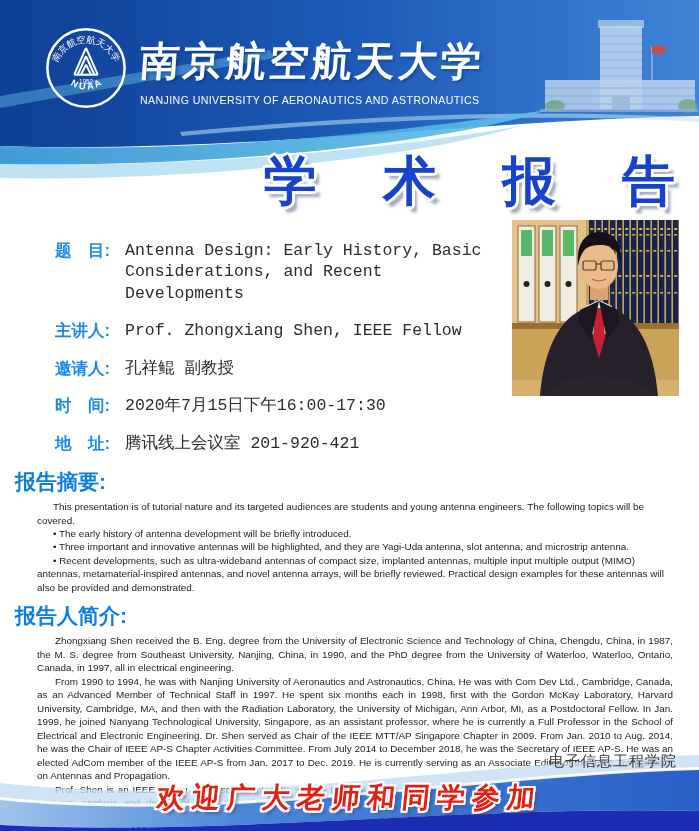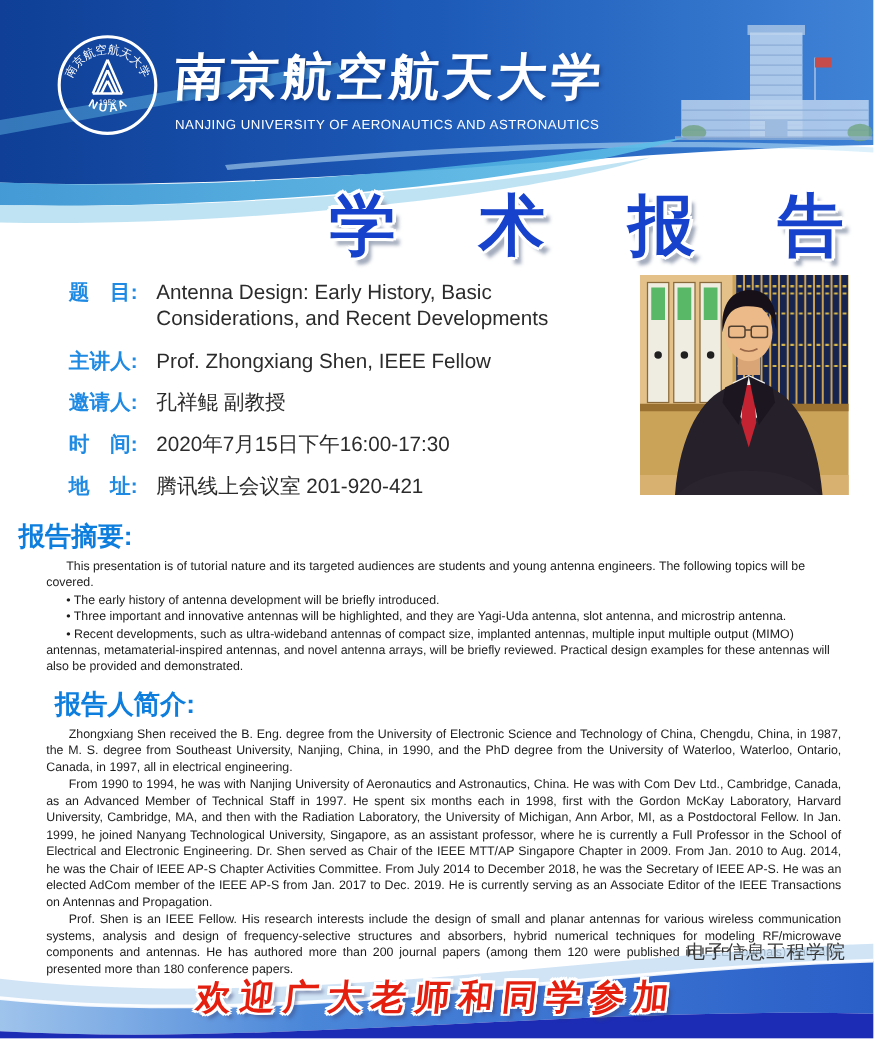--- a/index.html
+++ b/index.html
@@ -36,26 +36,26 @@
     text-shadow:
       -2px -2px 0 #fff, 2px -2px 0 #fff, -2px 2px 0 #fff, 2px 2px 0 #fff,
       0 -3px 0 #fff, 0 3px 0 #fff, -3px 0 0 #fff, 3px 0 0 #fff,
       5px 6px 3px rgba(145,155,175,0.85);
     position: relative; z-index: 2;
   }
 
   
   .content-row { display: flex; margin-top: 6px; padding-left: 55px; position: relative; z-index: 1; }
   .details { width: 455px; padding-top: 4px; }
-  .detail-row { display: flex; margin-bottom: 12px; }
+  .detail-row { display: flex; margin-bottom: 12px; margin-top: 16px; }
   .detail-label {
     width: 64px; flex: 0 0 64px; color: #1e8ae3; font-weight: bold;
     font-size: 16.5px; line-height: 1.3; white-space: nowrap;
   }
-  .detail-value { color: #2b2b2b; font-size: 16.5px; line-height: 1.3; padding-left: 6px; max-width: 392px; }
+  .detail-value { color: #2b2b2b; font-size: 16.5px; line-height: 1.3; padding-left: 6px; max-width: 392px; font-family: Liberation Mono, monospace; }
   .photo { width: 167px; height: 176px; flex: 0 0 167px; margin-left: 2px; }
   .photo svg { display: block; width: 167px; height: 176px; }
 
   
   .section-heading {
     color: #0d7edd; font-weight: bold; font-size: 21px;
     padding-left: 15px; margin-top: 2px; margin-bottom: 4px;
   }
   .body-text { padding: 0 26px 0 37px; color: #1c1c1c; font-size: 9.9px; line-height: 1.36; }
   .body-text p { text-indent: 16px; }
@@ -247,21 +247,21 @@
   </div>
 
   <div class="section-heading">报告摘要:</div>
   <div class="body-text">
     <p>This presentation is of tutorial nature and its targeted audiences are students and young antenna engineers. The following topics will be covered.</p>
     <p>• The early history of antenna development will be briefly introduced.</p>
     <p>• Three important and innovative antennas will be highlighted, and they are Yagi-Uda antenna, slot antenna, and microstrip antenna.</p>
     <p>• Recent developments, such as ultra-wideband antennas of compact size, implanted antennas, multiple input multiple output (MIMO) antennas, metamaterial-inspired antennas, and novel antenna arrays, will be briefly reviewed. Practical design examples for these antennas will also be provided and demonstrated.</p>
   </div>
 
-  <div class="section-heading" style="margin-top:8px;margin-left:29px;">报告人简介:</div>
+  <div class="section-heading" style="margin-top:8px;">报告人简介:</div>
   <div class="body-text bio-text">
     <p>Zhongxiang Shen received the B. Eng. degree from the University of Electronic Science and Technology of China, Chengdu, China, in 1987, the M. S. degree from Southeast University, Nanjing, China, in 1990, and the PhD degree from the University of Waterloo, Waterloo, Ontario, Canada, in 1997, all in electrical engineering.</p>
     <p>From 1990 to 1994, he was with Nanjing University of Aeronautics and Astronautics, China. He was with Com Dev Ltd., Cambridge, Canada, as an Advanced Member of Technical Staff in 1997. He spent six months each in 1998, first with the Gordon McKay Laboratory, Harvard University, Cambridge, MA, and then with the Radiation Laboratory, the University of Michigan, Ann Arbor, MI, as a Postdoctoral Fellow. In Jan. 1999, he joined Nanyang Technological University, Singapore, as an assistant professor, where he is currently a Full Professor in the School of Electrical and Electronic Engineering. Dr. Shen served as Chair of the IEEE MTT/AP Singapore Chapter in 2009. From Jan. 2010 to Aug. 2014, he was the Chair of IEEE AP-S Chapter Activities Committee. From July 2014 to December 2018, he was the Secretary of IEEE AP-S. He was an elected AdCom member of the IEEE AP-S from Jan. 2017 to Dec. 2019. He is currently serving as an Associate Editor of the IEEE Transactions on Antennas and Propagation.</p>
     <p>Prof. Shen is an IEEE Fellow. His research interests include the design of small and planar antennas for various wireless communication systems, analysis and design of frequency-selective structures and absorbers, hybrid numerical techniques for modeling RF/microwave components and antennas. He has authored more than 200 journal papers (among them 120 were published in IEEE Journals) and also presented more than 180 conference papers.</p>
   </div>
 
   <div class="signature">电子信息工程学院</div>
 
   <div class="footer">
     <svg viewBox="0 0 699 78" preserveAspectRatio="none">

